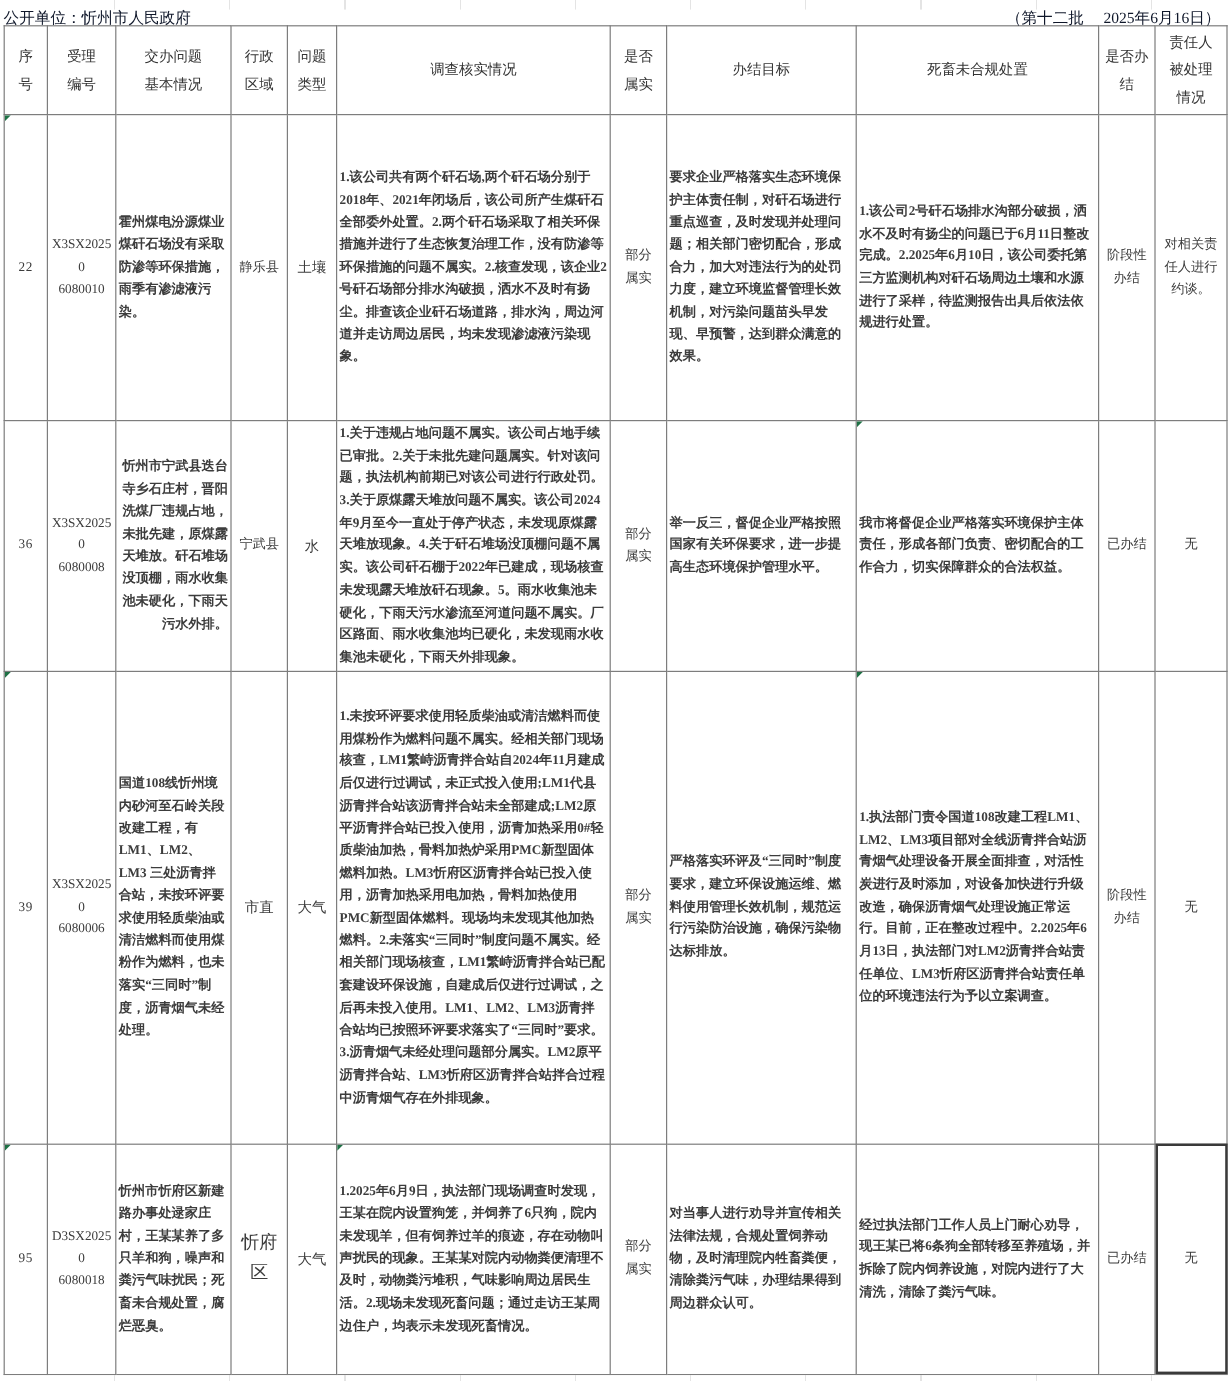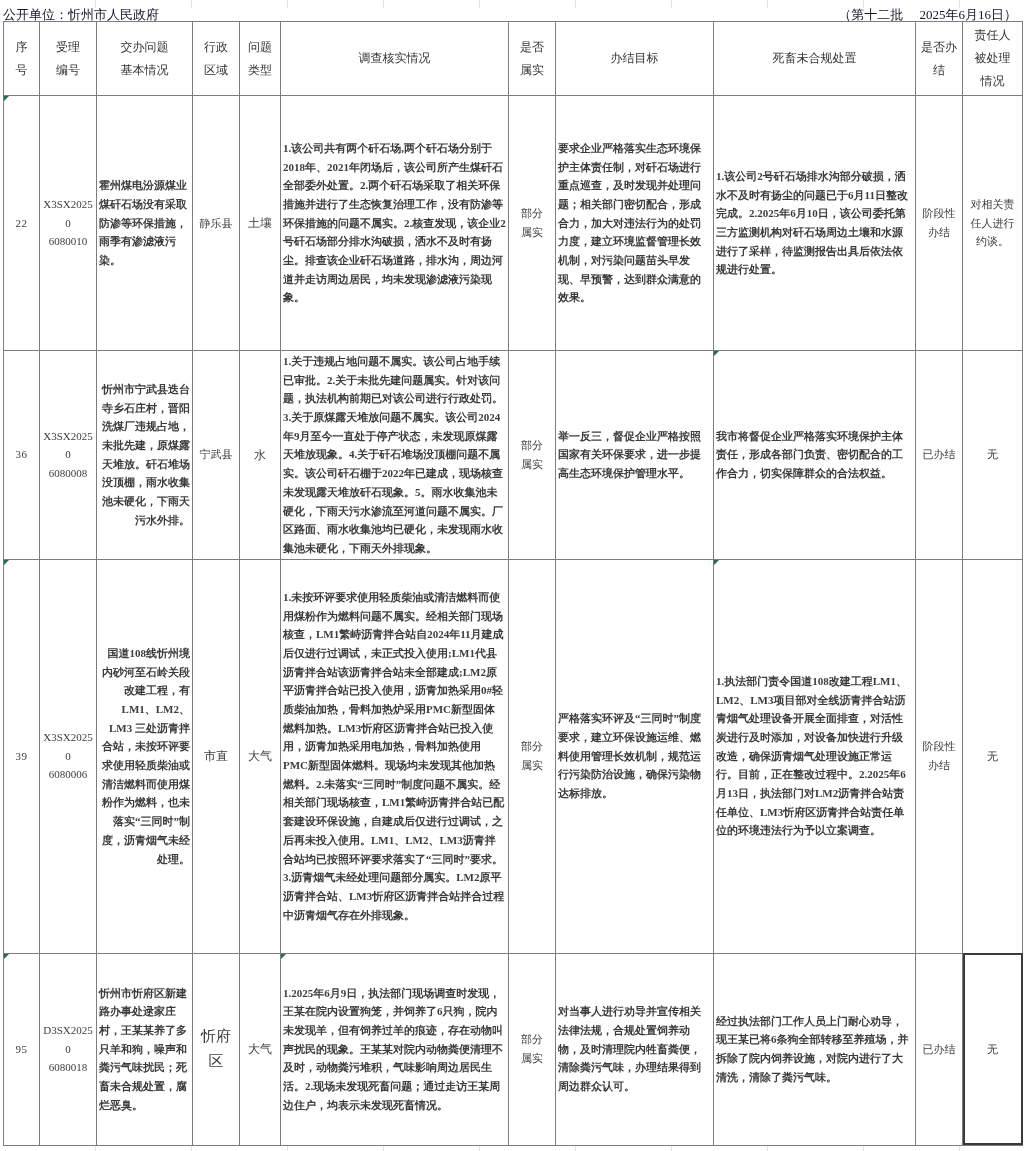--- a/index.html
+++ b/index.html
@@ -132,21 +132,21 @@
     <td class="para">举一反三，督促企业严格按照国家有关环保要求，进一步提高生态环境保护管理水平。</td>
     <td class="para rel"><span class="tri"></span><span>我市将督促企业严格落实环境保护主体责任，形成各部门负责、密切配合的工作合力，切实保障群众的合法权益。</span></td>
     <td class="center prewrap">已办结</td>
     <td class="center">无</td>
   </tr>
 
   <tr style="height:394px">
     <td class="center seq rel"><span class="tri"></span><span>39</span></td>
     <td class="center prewrap breakall">X3SX20250
 6080006</td>
-    <td class="center para" style="text-align:right">国道108线忻州境内砂河至石岭关段改建工程，有 LM1、LM2、LM3 三处沥青拌合站，未按环评要求使用轻质柴油或清洁燃料而使用煤粉作为燃料，也未落实“三同时”制度，沥青烟气未经处理。</td>
+    <td class="center para" style="text-align:left">国道108线忻州境内砂河至石岭关段改建工程，有 LM1、LM2、LM3 三处沥青拌合站，未按环评要求使用轻质柴油或清洁燃料而使用煤粉作为燃料，也未落实“三同时”制度，沥青烟气未经处理。</td>
     <td class="center" style="font-size:12px">市直</td>
     <td class="center" style="font-size:12px">大气</td>
     <td class="para">1.未按环评要求使用轻质柴油或清洁燃料而使用煤粉作为燃料问题不属实。经相关部门现场核查，LM1繁峙沥青拌合站自2024年11月建成后仅进行过调试，未正式投入使用;LM1代县沥青拌合站该沥青拌合站未全部建成;LM2原平沥青拌合站已投入使用，沥青加热采用0#轻质柴油加热，骨料加热炉采用PMC新型固体燃料加热。LM3忻府区沥青拌合站已投入使用，沥青加热采用电加热，骨料加热使用PMC新型固体燃料。现场均未发现其他加热燃料。2.未落实“三同时”制度问题不属实。经相关部门现场核查，LM1繁峙沥青拌合站已配套建设环保设施，自建成后仅进行过调试，之后再未投入使用。LM1、LM2、LM3沥青拌合站均已按照环评要求落实了“三同时”要求。3.沥青烟气未经处理问题部分属实。LM2原平沥青拌合站、LM3忻府区沥青拌合站拌合过程中沥青烟气存在外排现象。</td>
     <td class="center prewrap">部分
 属实</td>
     <td class="para">严格落实环评及“三同时”制度要求，建立环保设施运维、燃料使用管理长效机制，规范运行污染防治设施，确保污染物达标排放。</td>
     <td class="para rel"><span class="tri"></span><span>1.执法部门责令国道108改建工程LM1、LM2、LM3项目部对全线沥青拌合站沥青烟气处理设备开展全面排查，对活性炭进行及时添加，对设备加快进行升级改造，确保沥青烟气处理设施正常运行。目前，正在整改过程中。2.2025年6月13日，执法部门对LM2沥青拌合站责任单位、LM3忻府区沥青拌合站责任单位的环境违法行为予以立案调查。</span></td>
     <td class="center prewrap">阶段性
 办结</td>
     <td class="center">无</td>

